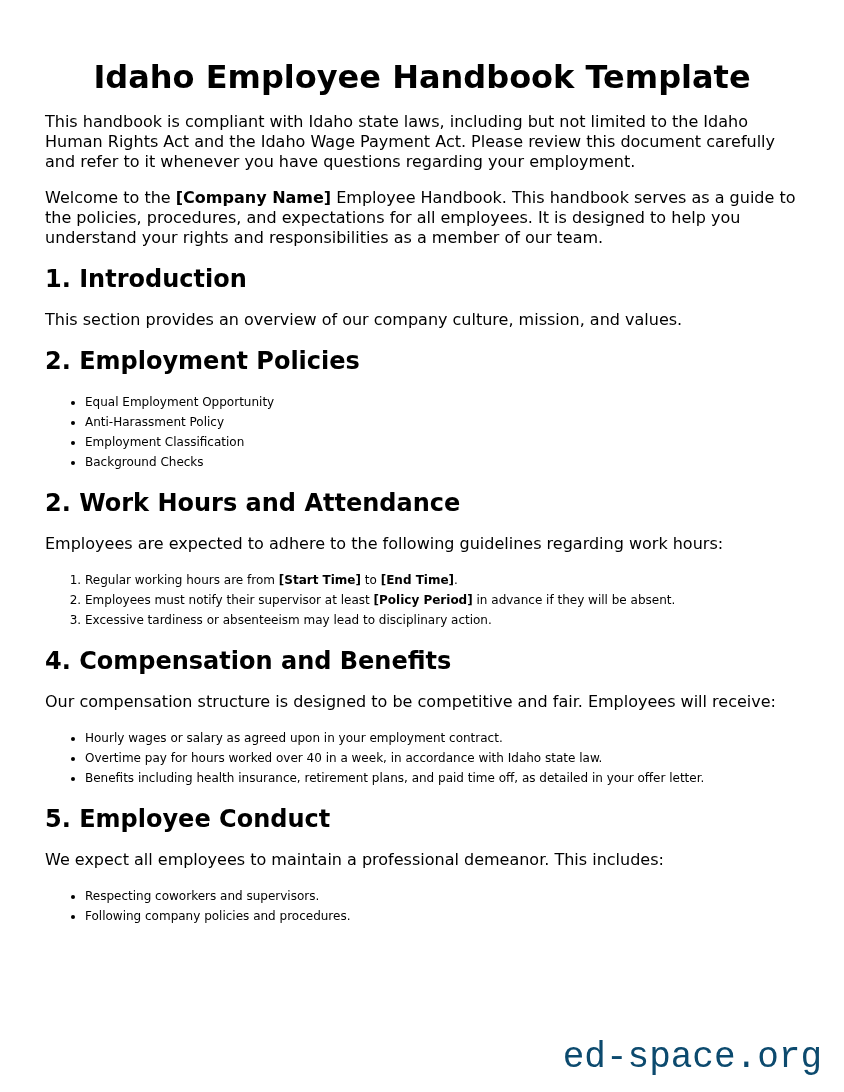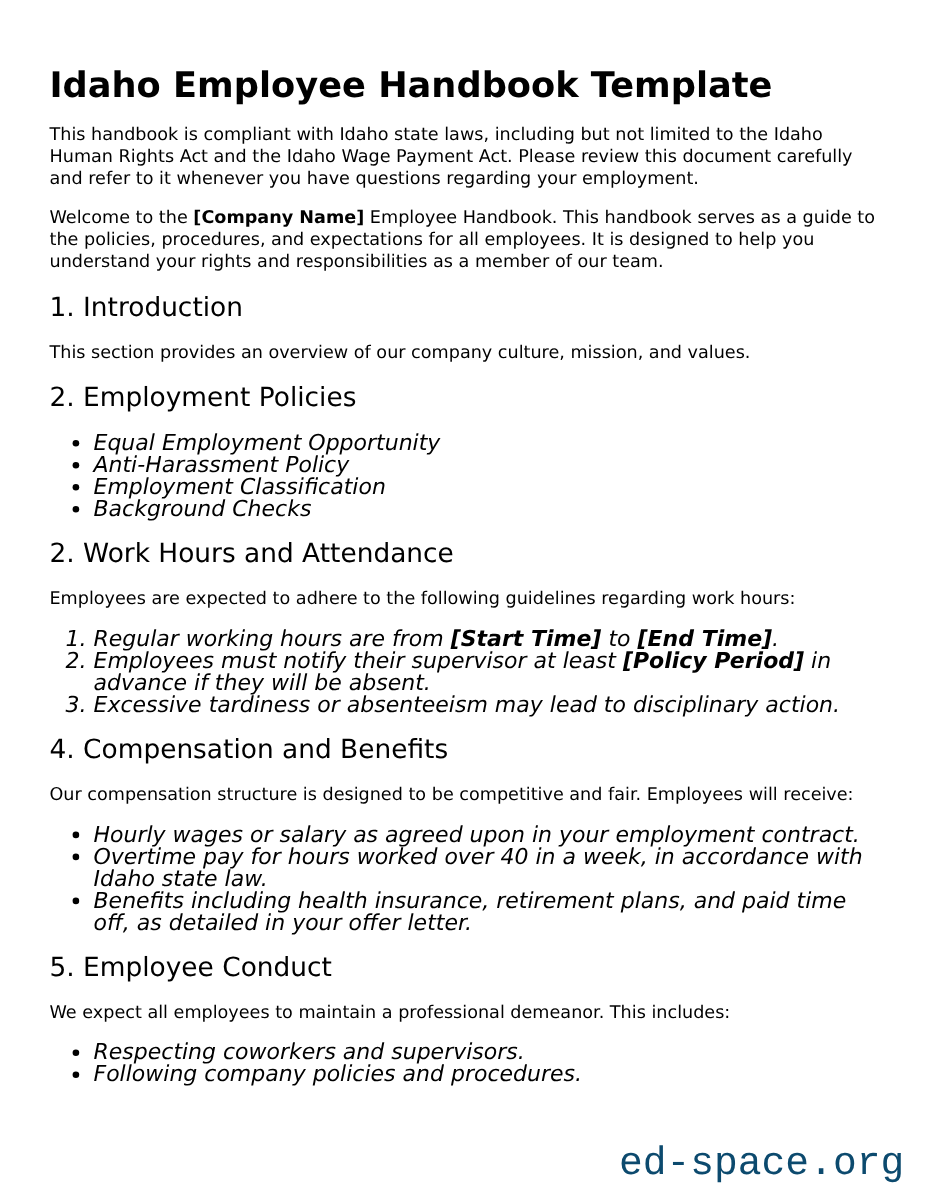--- a/index.html
+++ b/index.html
@@ -16,38 +16,38 @@
     overflow: hidden;
     background: #ffffff;
     color: #000000;
     font-family: "DejaVu Sans", "Liberation Sans", sans-serif;
   }
   h1 {
     font-size: 32px;
     line-height: 38px;
     font-weight: bold;
     margin: 18px 0 7px 0;
+    text-align: center;
   }
   h2 {
     font-size: 24px;
     line-height: 30px;
-    font-weight: normal;
+    font-weight: bold;
     margin: 4px 0;
   }
   p {
     font-size: 16px;
     line-height: 20px;
     margin: 16px 0;
   }
   ul, ol {
-    font-size: 20px;
+    font-size: 12px;
     line-height: 20px;
     margin: 16px 0;
     padding-left: 40px;
-    font-style: italic;
   }
   li {
     margin: 0;
   }
   strong {
     font-weight: bold;
   }
   .watermark {
     position: absolute;
     right: 22px;

